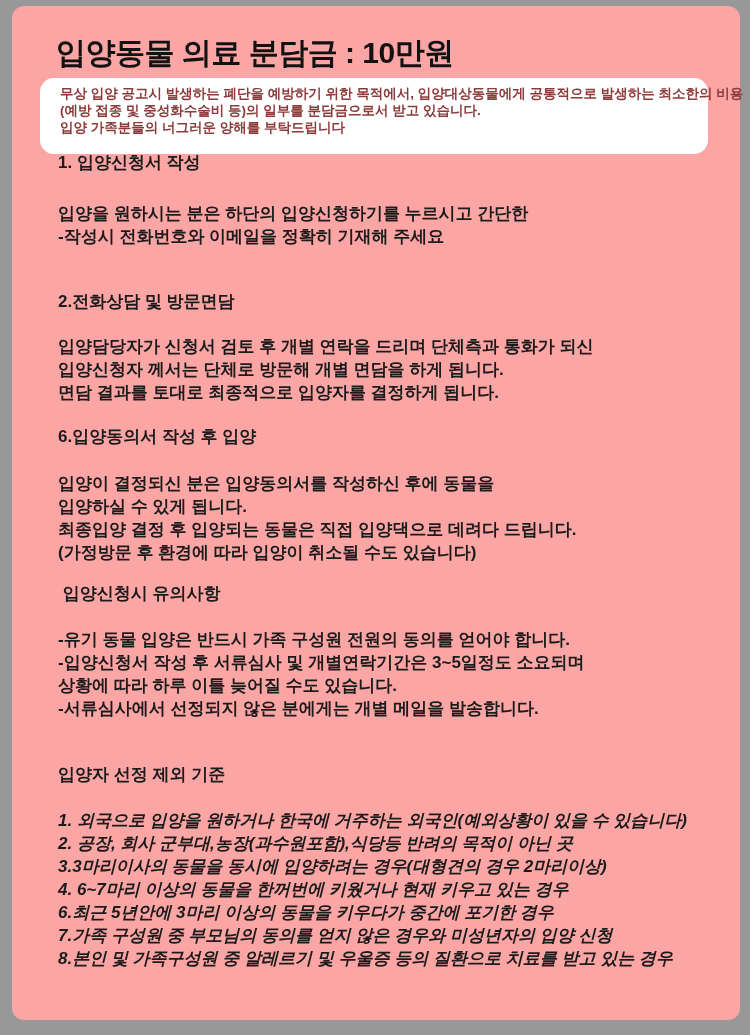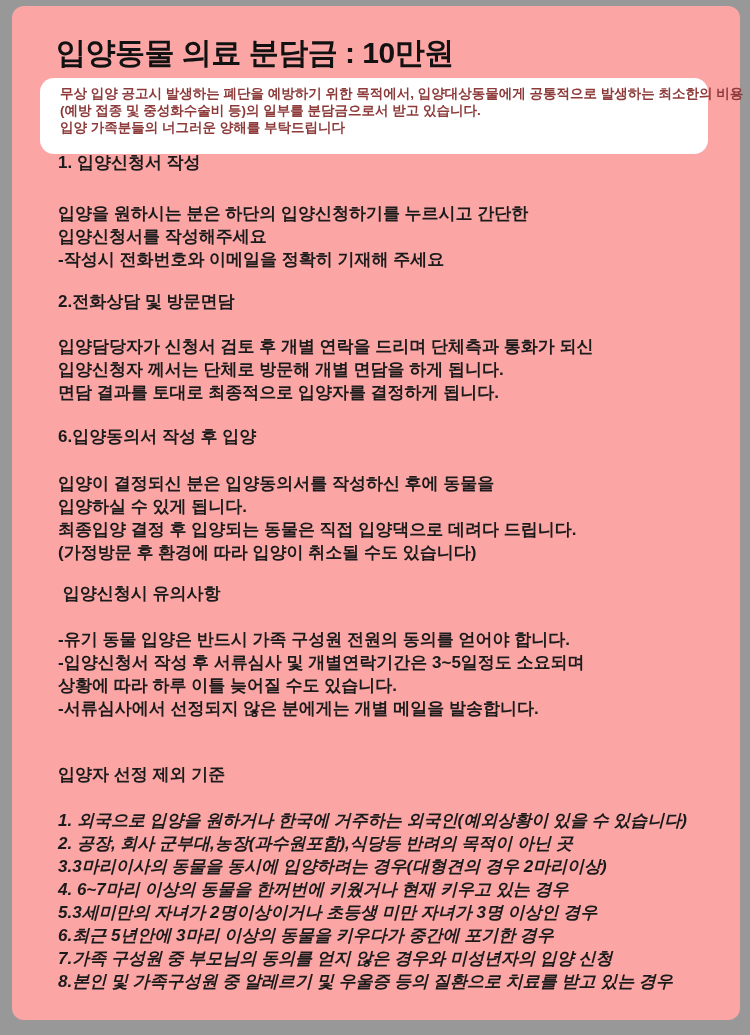--- a/index.html
+++ b/index.html
@@ -92,21 +92,20 @@
       <div class="notice-text">
         <div>무상 입양 공고시 발생하는 폐단을 예방하기 위한 목적에서, 입양대상동물에게 공통적으로 발생하는 최소한의 비용</div>
         <div>(예방 접종 및 중성화수술비 등)의 일부를 분담금으로서 받고 있습니다.</div>
         <div>입양 가족분들의 너그러운 양해를 부탁드립니다</div>
       </div>
     </div>
 
     <div class="block h h0">1. 입양신청서 작성</div>
     <div class="block p0">
       <div class="line">입양을 원하시는 분은 하단의 입양신청하기를 누르시고 간단한</div>
-      <div class="line">입양신청서를 작성해주세요</div>
       <div class="line">-작성시 전화번호와 이메일을 정확히 기재해 주세요</div>
     </div>
 
     <div class="block h h1">2.전화상담 및 방문면담</div>
     <div class="block p1">
       <div class="line">입양담당자가 신청서 검토 후 개별 연락을 드리며 단체측과 통화가 되신</div>
       <div class="line">입양신청자 께서는 단체로 방문해 개별 면담을 하게 됩니다.</div>
       <div class="line">면담 결과를 토대로 최종적으로 입양자를 결정하게 됩니다.</div>
     </div>
 
@@ -125,20 +124,19 @@
       <div class="line">상황에 따라 하루 이틀 늦어질 수도 있습니다.</div>
       <div class="line">-서류심사에서 선정되지 않은 분에게는 개별 메일을 발송합니다.</div>
     </div>
 
     <div class="block h h4">입양자 선정 제외 기준</div>
     <div class="block p4">
       <div class="line">1. 외국으로 입양을 원하거나 한국에 거주하는 외국인(예외상황이 있을 수 있습니다)</div>
       <div class="line">2. 공장, 회사 군부대,농장(과수원포함),식당등 반려의 목적이 아닌 곳</div>
       <div class="line">3.3마리이사의 동물을 동시에 입양하려는 경우(대형견의 경우 2마리이상)</div>
       <div class="line">4. 6~7마리 이상의 동물을 한꺼번에 키웠거나 현재 키우고 있는 경우</div>
-      <div class="line">5.3세미만의 자녀가 2명이상이거나 초등생 미만 자녀가 3명 이상인 경우</div>
       <div class="line">6.최근 5년안에 3마리 이상의 동물을 키우다가 중간에 포기한 경우</div>
       <div class="line">7.가족 구성원 중 부모님의 동의를 얻지 않은 경우와 미성년자의 입양 신청</div>
       <div class="line">8.본인 및 가족구성원 중 알레르기 및 우울증 등의 질환으로 치료를 받고 있는 경우</div>
     </div>
 
   </div>
 </div>
 
 </body></html>

